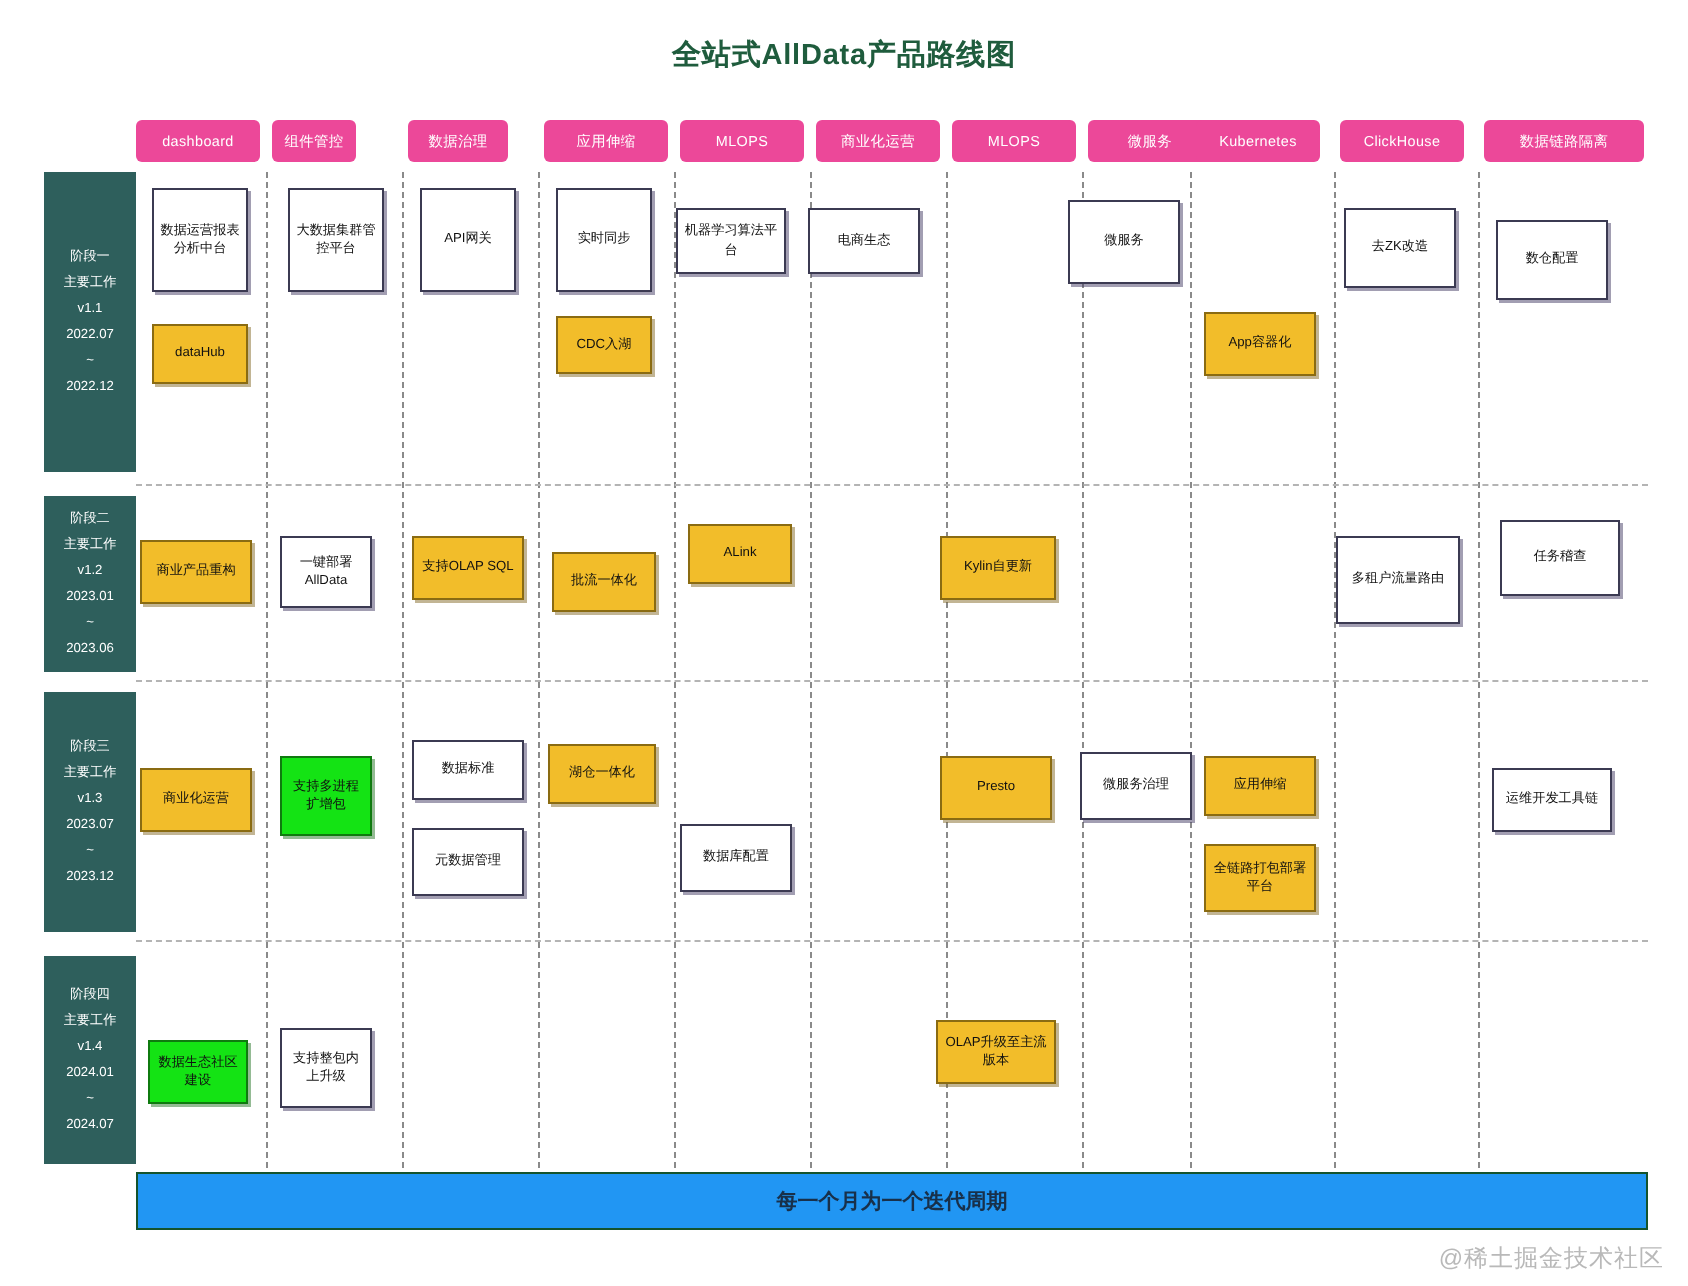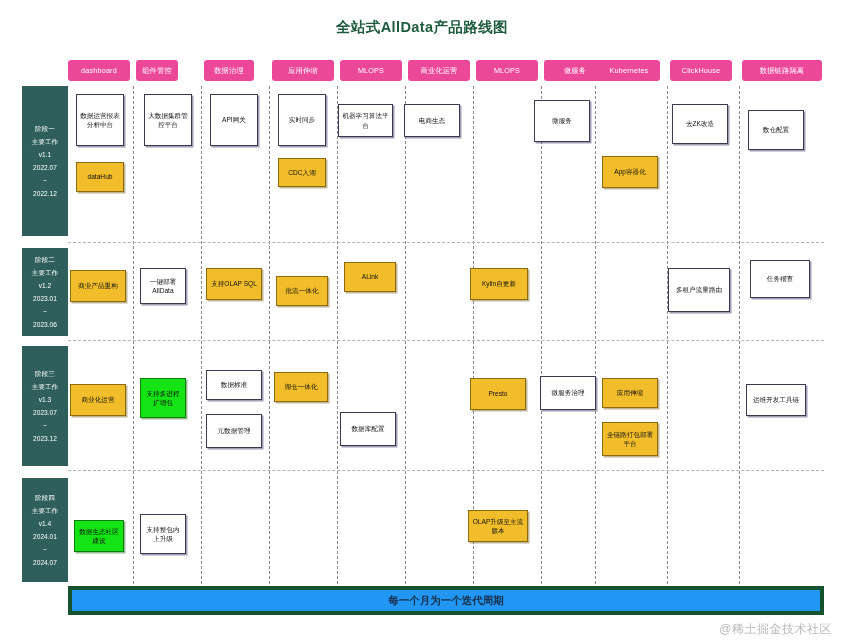--- a/index.html
+++ b/index.html
@@ -117,21 +117,21 @@
     box-shadow: 1.5px 1.5px 0 rgba(17, 105, 17, 0.45);
   }
   
   .banner {
     position: absolute;
     left: 68px;
     top: 586px;
     width: 756px;
     height: 29px;
     background: #2196f3;
-    border: 4px solid #14532d;
+    border: 1px solid #14532d;
     color: #18304a;
     font-size: 10.5px;
     font-weight: bold;
     display: flex;
     align-items: center;
     justify-content: center;
     box-sizing: border-box;
   }
   
   .watermark {

